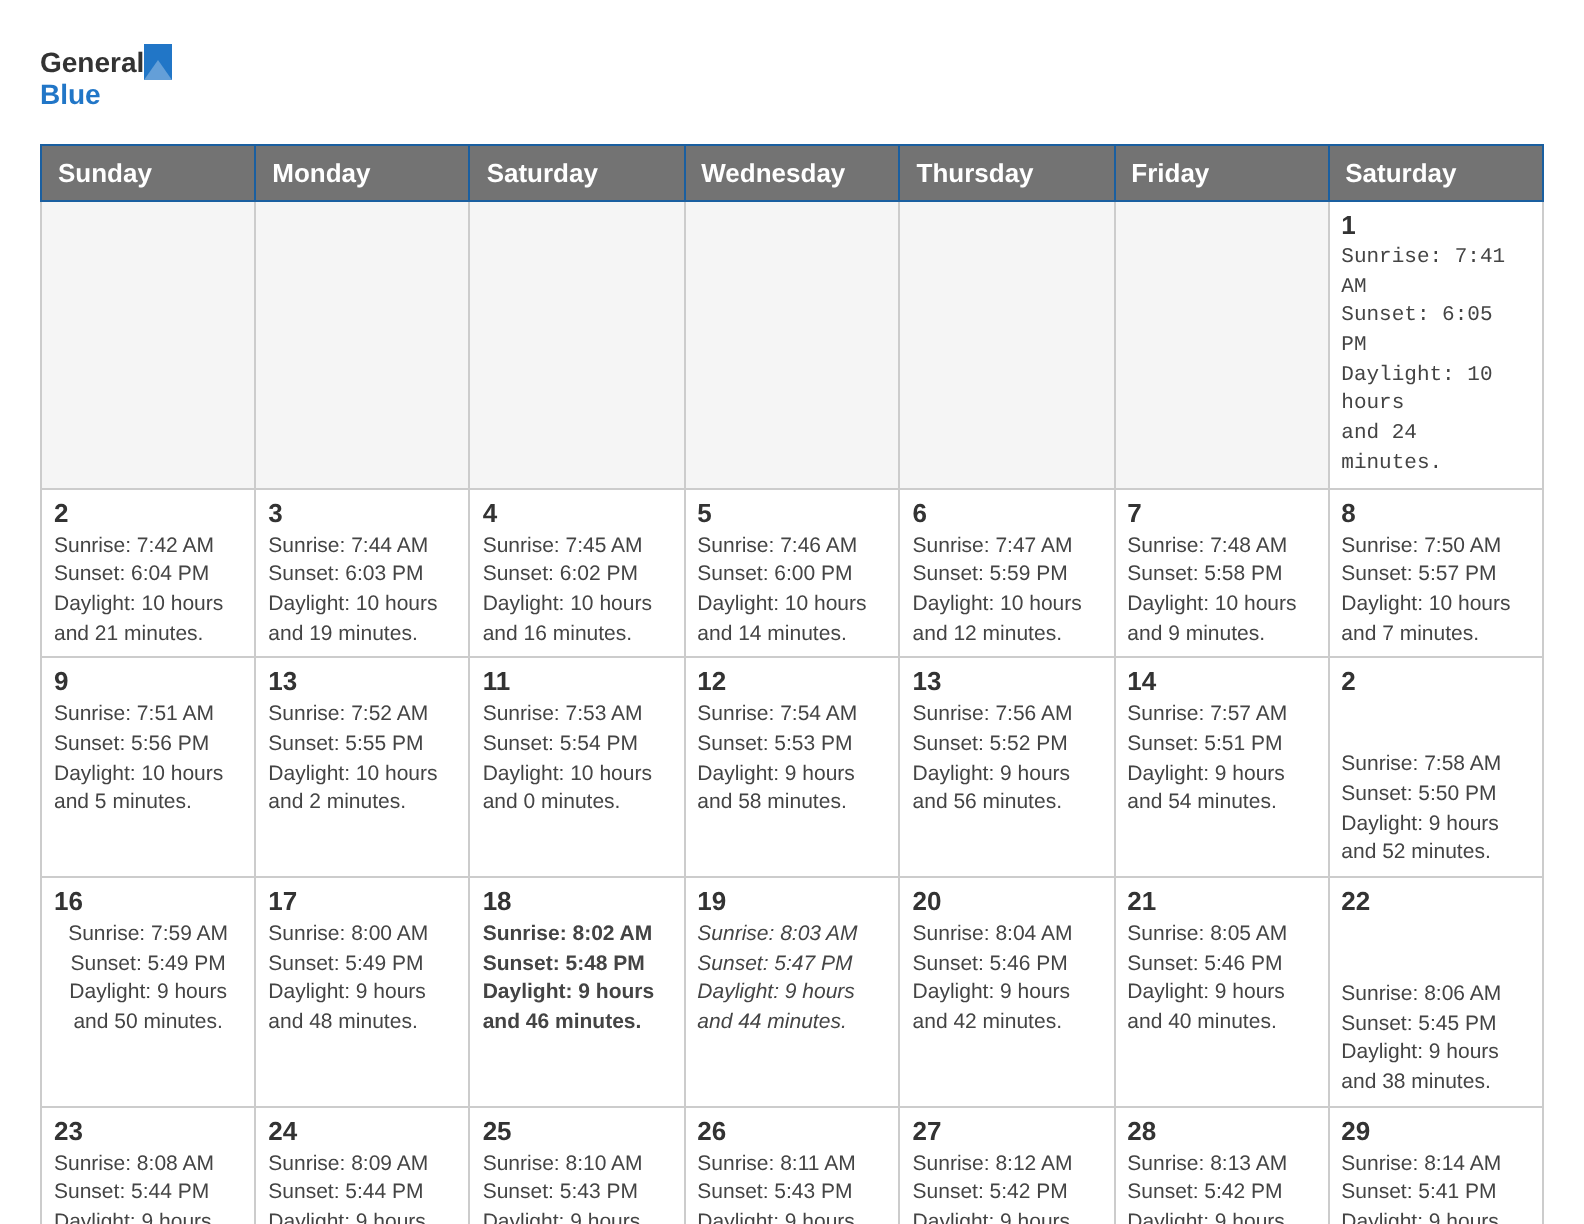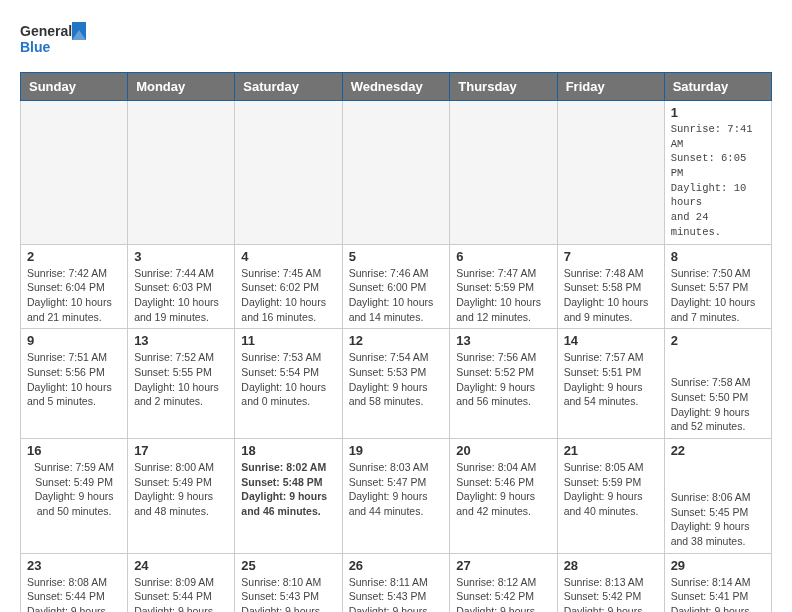--- a/index.html
+++ b/index.html
@@ -240,36 +240,36 @@
         </td>
         <td>
           <div class="day-number">18</div>
           <div class="day-info" style="white-space: pre-line; font-weight: bold;">Sunrise: 8:02 AM
 Sunset: 5:48 PM
 Daylight: 9 hours
 and 46 minutes.</div>
         </td>
         <td>
           <div class="day-number">19</div>
-          <div class="day-info" style="white-space: pre-line;">Sunrise: 8:03 AM
+          <div class="day-info" style="white-space: pre-line; font-style: italic;">Sunrise: 8:03 AM
 Sunset: 5:47 PM
 Daylight: 9 hours
 and 44 minutes.</div>
         </td>
         <td>
           <div class="day-number">20</div>
           <div class="day-info" style="white-space: pre-line;">Sunrise: 8:04 AM
 Sunset: 5:46 PM
 Daylight: 9 hours
 and 42 minutes.</div>
         </td>
         <td>
           <div class="day-number">21</div>
           <div class="day-info" style="white-space: pre-line;">Sunrise: 8:05 AM
-Sunset: 5:59 PM
+Sunset: 5:46 PM
 Daylight: 9 hours
 and 40 minutes.</div>
         </td>
         <td>
           <div class="day-number">22</div>
           <div class="day-info" style="white-space: pre-line; margin-top: 32px;">Sunrise: 8:06 AM
 Sunset: 5:45 PM
 Daylight: 9 hours
 and 38 minutes.</div>
         </td>

